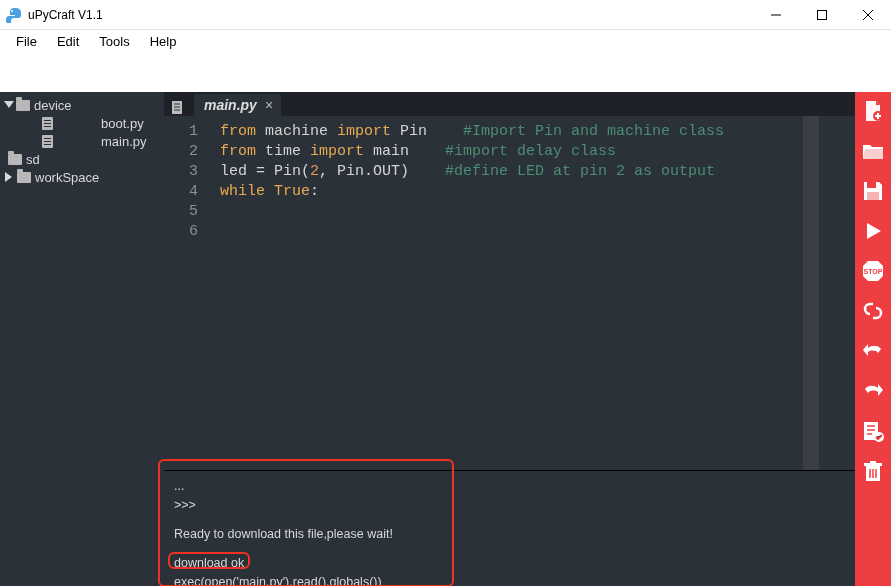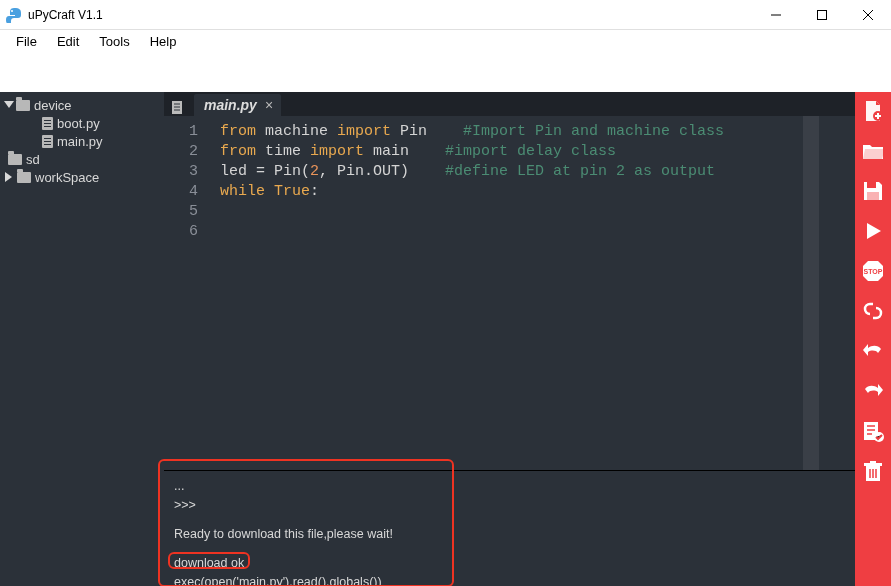--- a/index.html
+++ b/index.html
@@ -12,21 +12,21 @@
 .titlebar .controls .ctrl { width: 46px; height: 30px; display: flex; align-items: center; justify-content: center; font-family: "Segoe UI", sans-serif; font-size: 12px; color: #000; }
 
 .menubar { height: 22px; display: flex; align-items: center; padding-left: 6px; background: #fff; font-size: 13px; color: #000000; }
 .menubar .menu-item { padding: 2px 10px; }
 
 .workarea { position: absolute; top: 52px; left: 0; right: 0; bottom: 0; background: #2b3139; display: flex; margin-top: 40px; }
 
 .sidebar { width: 164px; background: #2b3139; color: #d8d8d8; padding-top: 4px; font-size: 13px; }
 .tree-row { display: flex; align-items: center; height: 18px; padding-left: 4px; white-space: nowrap; }
 .tree-row.indent1 { padding-left: 8px; }
-.tree-row.indent2 { padding-left: 42px; }
+.tree-row.indent2 { padding-left: 42px; gap: 44px; }
 .arrow { display: inline-block; width: 10px; height: 10px; margin-right: 2px; }
 .arrow.down { border-left: 5px solid transparent; border-right: 5px solid transparent; border-top: 7px solid #d8d8d8; margin-top: 2px; }
 .arrow.right { border-top: 5px solid transparent; border-bottom: 5px solid transparent; border-left: 7px solid #d8d8d8; margin-left: 1px; }
 .folder-ico { display: inline-block; width: 14px; height: 11px; background: #b8b8b8; margin-right: 4px; border-radius: 1px; position: relative; }
 .folder-ico::before { content: ""; position: absolute; top: -3px; left: 0; width: 6px; height: 3px; background: #b8b8b8; border-radius: 1px 1px 0 0; }
 .file-ico { display: inline-block; width: 11px; height: 13px; background: #b8b8b8; margin-right: 4px; border-radius: 1px; position: relative; }
 .file-ico::after { content: ""; position: absolute; top: 3px; left: 2px; right: 2px; height: 1px; background: #2b3139; box-shadow: 0 3px 0 #2b3139, 0 6px 0 #2b3139; }
 
 .main { flex: 1; display: flex; flex-direction: column; position: relative; }
 

